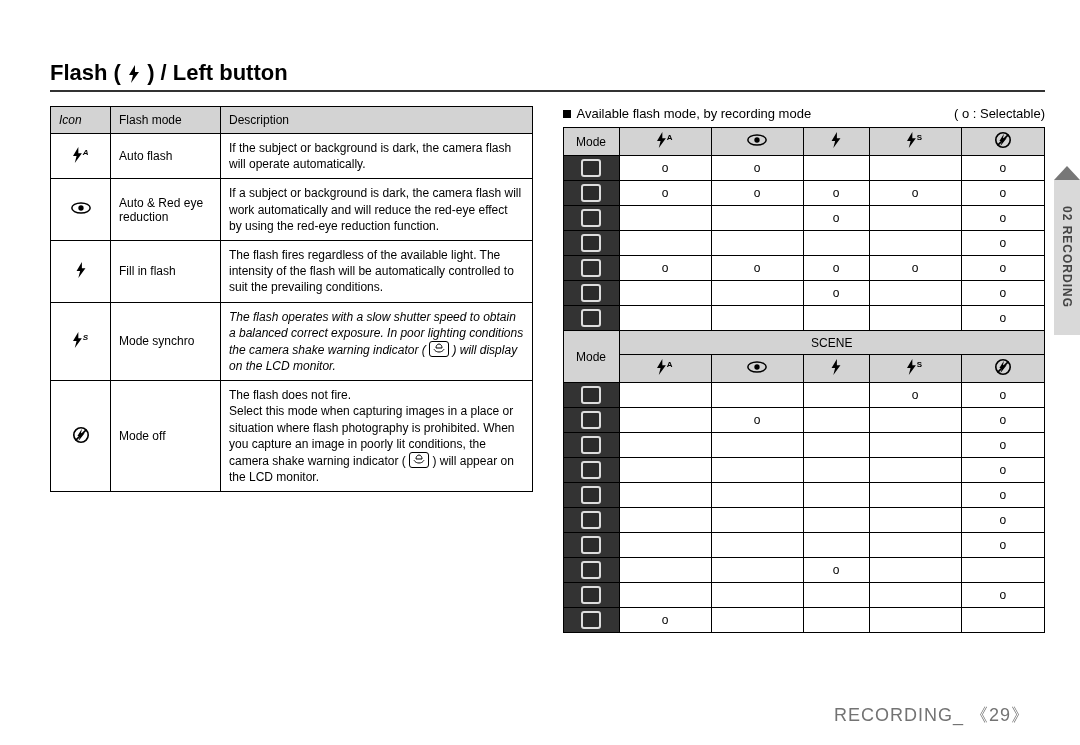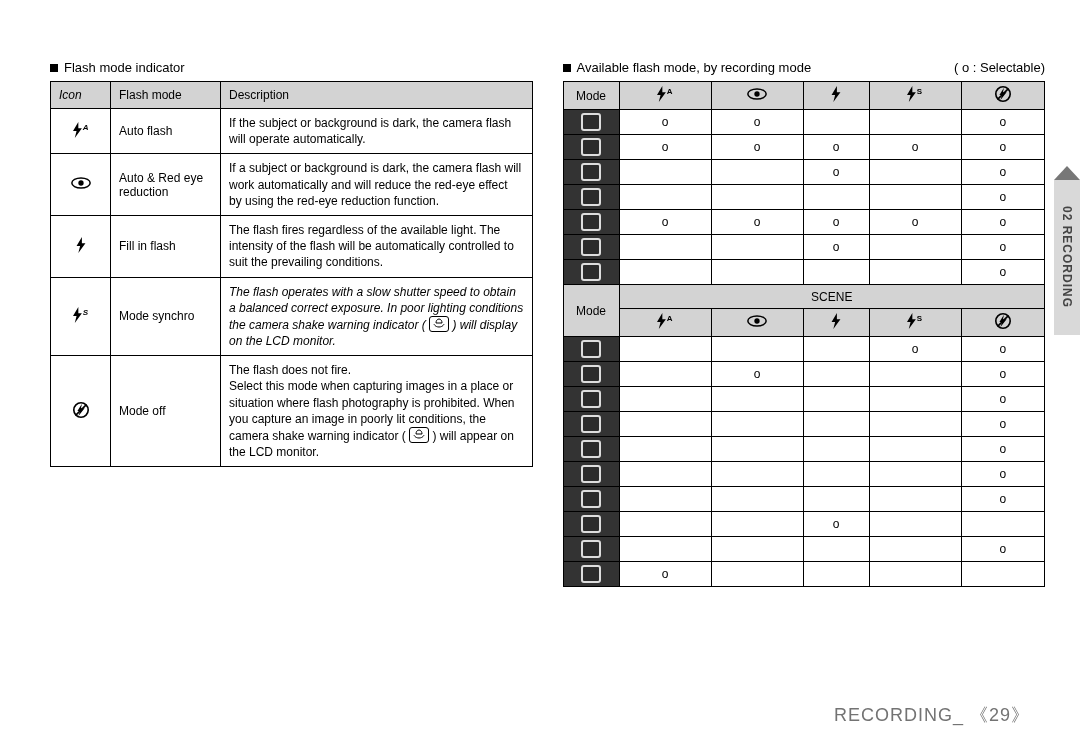--- a/index.html
+++ b/index.html
@@ -143,28 +143,31 @@
     border:1px solid #000;
     padding:0 2px;
     border-radius:3px;
     line-height:1;
   }
 </style>
 </head>
 <body>
 
 <div class="page">
+  <div class="title">
+    <span>Flash ( </span>
+    <svg class="flash-svg" width="14" height="18" viewBox="0 0 14 18">
+        <polygon points="8,0 2,10 6,10 4,18 12,7 8,7" fill="#000"></polygon>
+      </svg>
+    <span> ) / Left button</span>
+  </div>
 
   <div class="columns">
 
     <div class="col">
-      <div class="subtitle">
-        <span class="bsq"></span>
-        <span>Flash mode indicator</span>
-      </div>
       <table class="t1">
         <tbody>
             <tr>
           <th class="icon-cell">Icon</th>
           <th class="mode-cell">Flash mode</th>
           <th>Description</th>
         </tr>
 
         </tbody>
           <tbody id="t1body">

